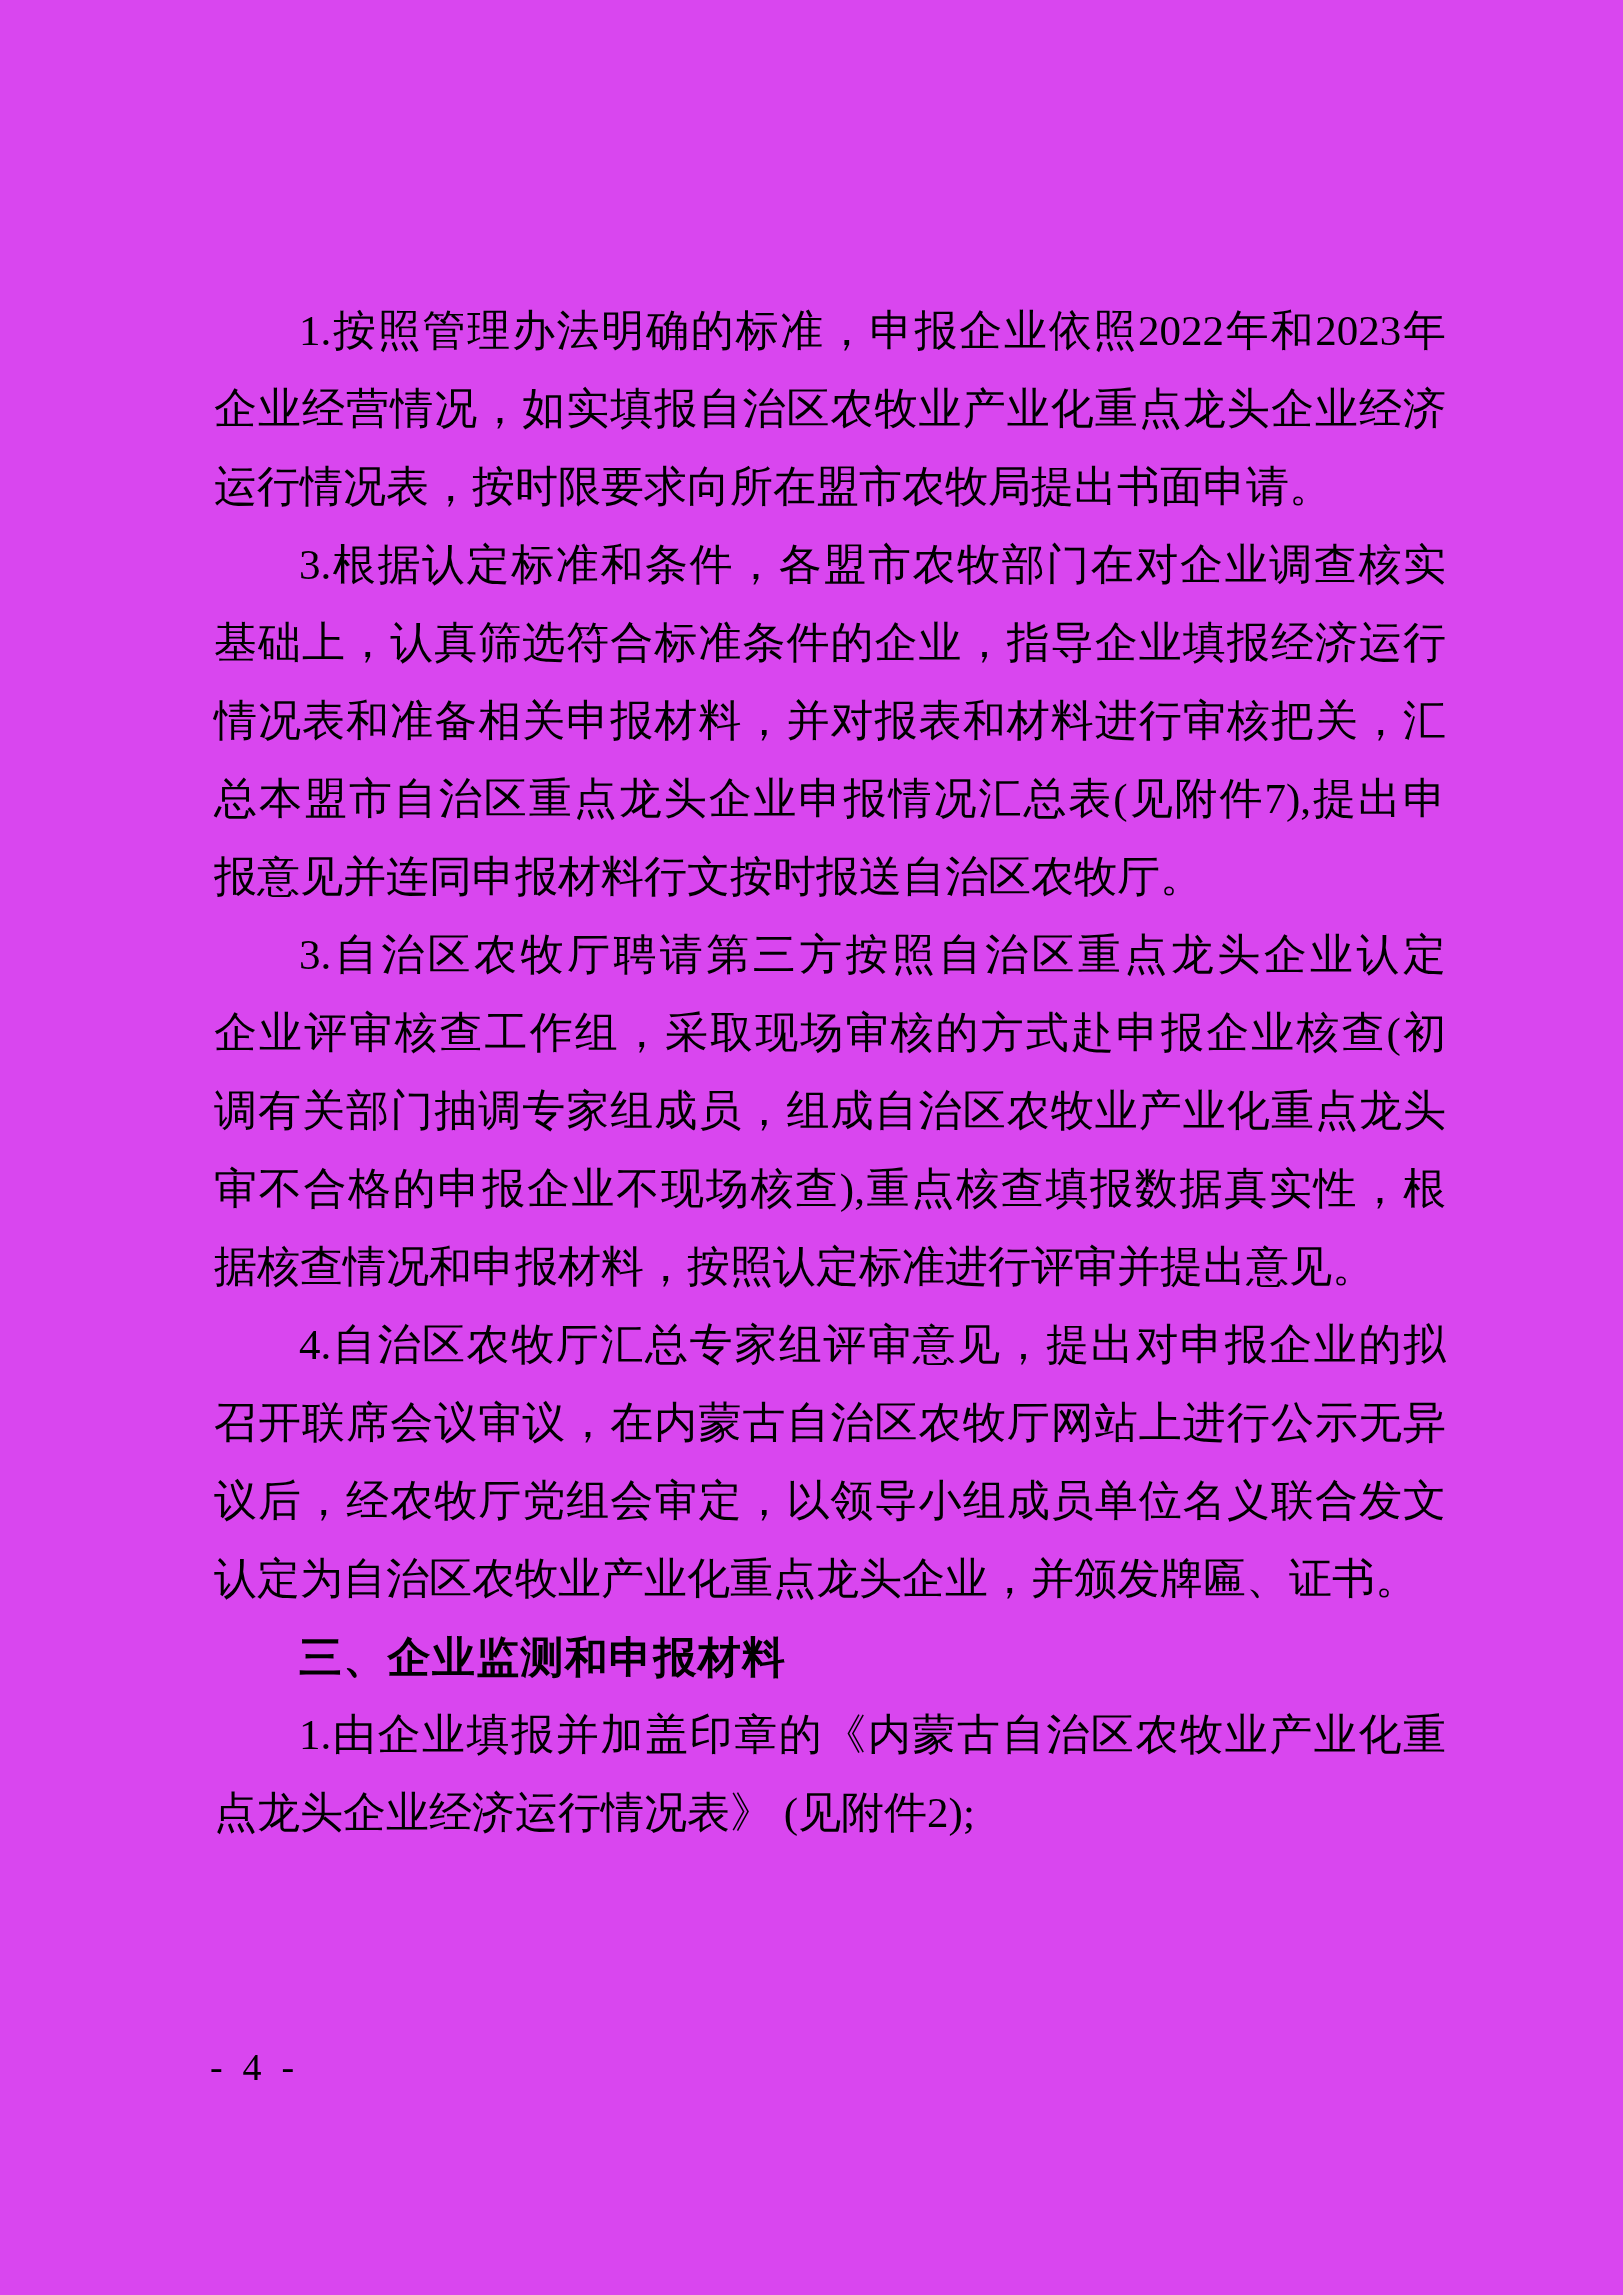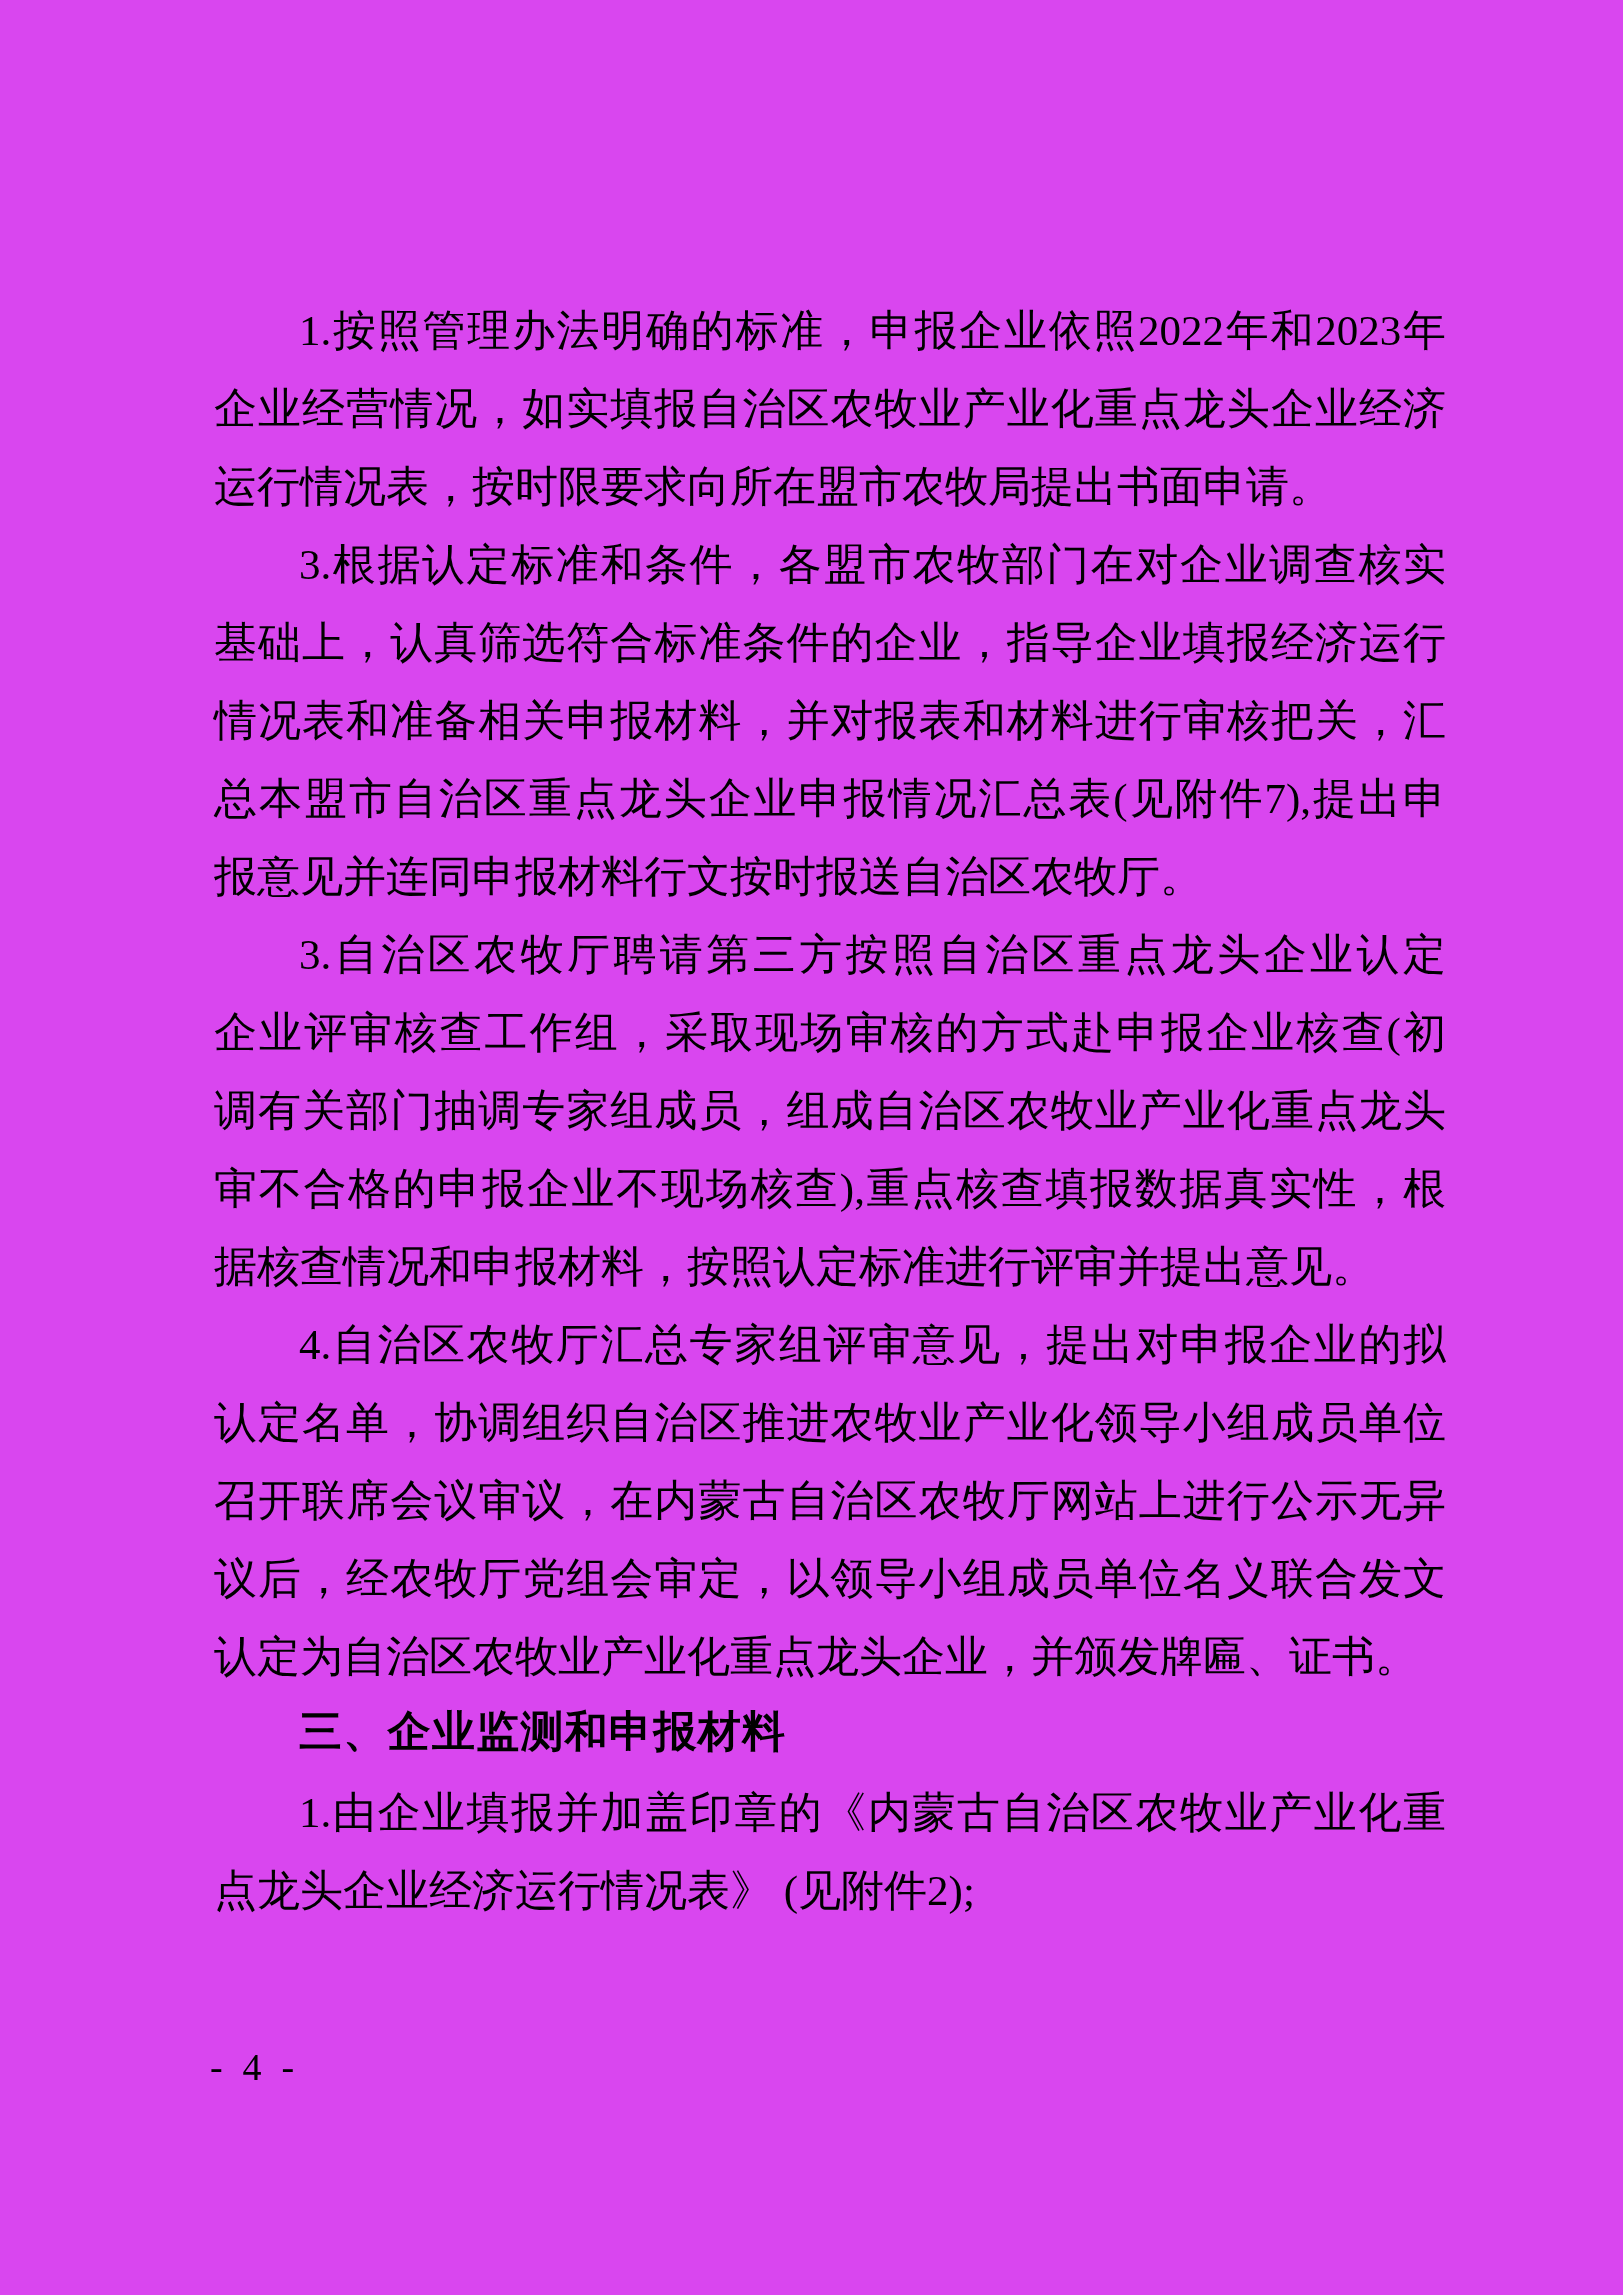--- a/index.html
+++ b/index.html
@@ -38,21 +38,21 @@
     text-align: left;
   }
   .line.fill {
     text-align: justify;
     text-align-last: justify;
   }
   .line.indent {
     padding-left: 85px;
   }
   .line.heading {
-    font-family: Liberation Mono, monospace;
+    font-family: Liberation Sans, sans-serif;
     font-weight: 700;
     letter-spacing: 1.3px;
   }
   .page-number {
     position: absolute;
     left: 210px;
     top: 2044px;
     font-size: 38px;
     line-height: 46px;
     letter-spacing: 5.2px;
@@ -72,21 +72,20 @@
       <div class="line fill">基础上，认真筛选符合标准条件的企业，指导企业填报经济运行</div>
       <div class="line fill">情况表和准备相关申报材料，并对报表和材料进行审核把关，汇</div>
       <div class="line fill">总本盟市自治区重点龙头企业申报情况汇总表(见附件7),提出申</div>
       <div class="line">报意见并连同申报材料行文按时报送自治区农牧厅。</div>
       <div class="line fill indent">3.自治区农牧厅聘请第三方按照自治区重点龙头企业认定</div>
       <div class="line fill">企业评审核查工作组，采取现场审核的方式赴申报企业核查(初</div>
       <div class="line fill">调有关部门抽调专家组成员，组成自治区农牧业产业化重点龙头</div>
       <div class="line fill">审不合格的申报企业不现场核查),重点核查填报数据真实性，根</div>
       <div class="line">据核查情况和申报材料，按照认定标准进行评审并提出意见。</div>
       <div class="line fill indent">4.自治区农牧厅汇总专家组评审意见，提出对申报企业的拟</div>
-      <div class="line fill">认定名单，协调组织自治区推进农牧业产业化领导小组成员单位</div>
       <div class="line fill">召开联席会议审议，在内蒙古自治区农牧厅网站上进行公示无异</div>
       <div class="line fill">议后，经农牧厅党组会审定，以领导小组成员单位名义联合发文</div>
       <div class="line">认定为自治区农牧业产业化重点龙头企业，并颁发牌匾、证书。</div>
       <div class="line indent heading">三、企业监测和申报材料</div>
       <div class="line fill indent">1.由企业填报并加盖印章的《内蒙古自治区农牧业产业化重</div>
       <div class="line">点龙头企业经济运行情况表》 (见附件2);</div>
     </div>
   <div class="page-number">- 4 -</div>
 </div>
 

